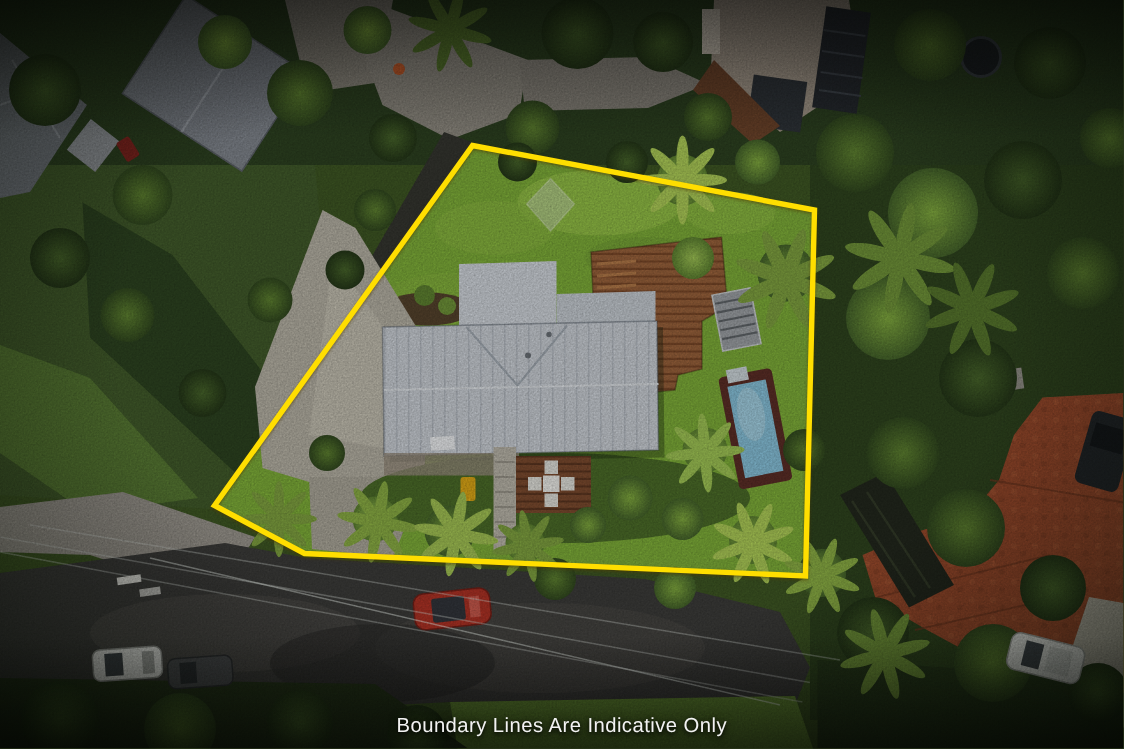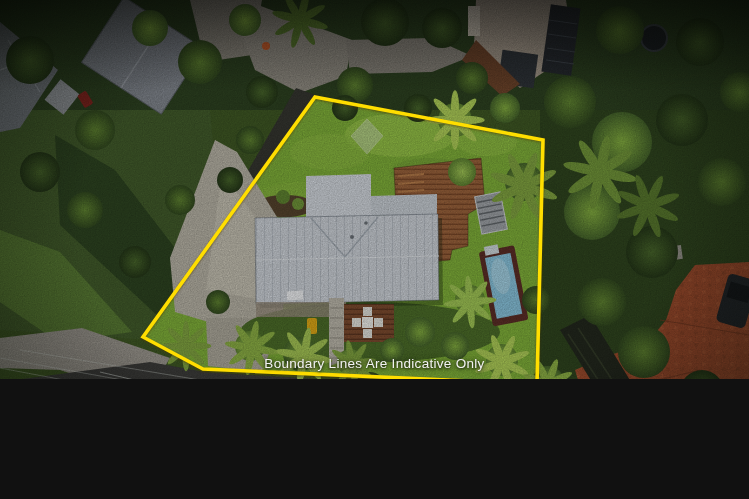--- a/index.html
+++ b/index.html
@@ -1,16 +1,16 @@
 <!DOCTYPE html>
 <html><head>
 <meta charset="utf-8">
 <style>
   html,body{margin:0;padding:0;background:#111;}
-  .stage{position:relative;width:749px;height:379px;overflow:hidden;
+  .stage{position:relative;width:749px;height:499px;overflow:hidden;
          font-family:"Liberation Sans", sans-serif;background:#3d5523;}
   .stage svg{display:block;position:absolute;left:0;top:0;}
   .caption{position:absolute;left:50%;bottom:8px;transform:translateX(-50%);
            color:#f2f2f2;font-size:13.5px;letter-spacing:.3px;white-space:nowrap;
            text-shadow:0 1px 3px rgba(0,0,0,.85), 0 0 6px rgba(0,0,0,.5);}
 </style>
 </head>
 <body>
 
 <div class="stage">

